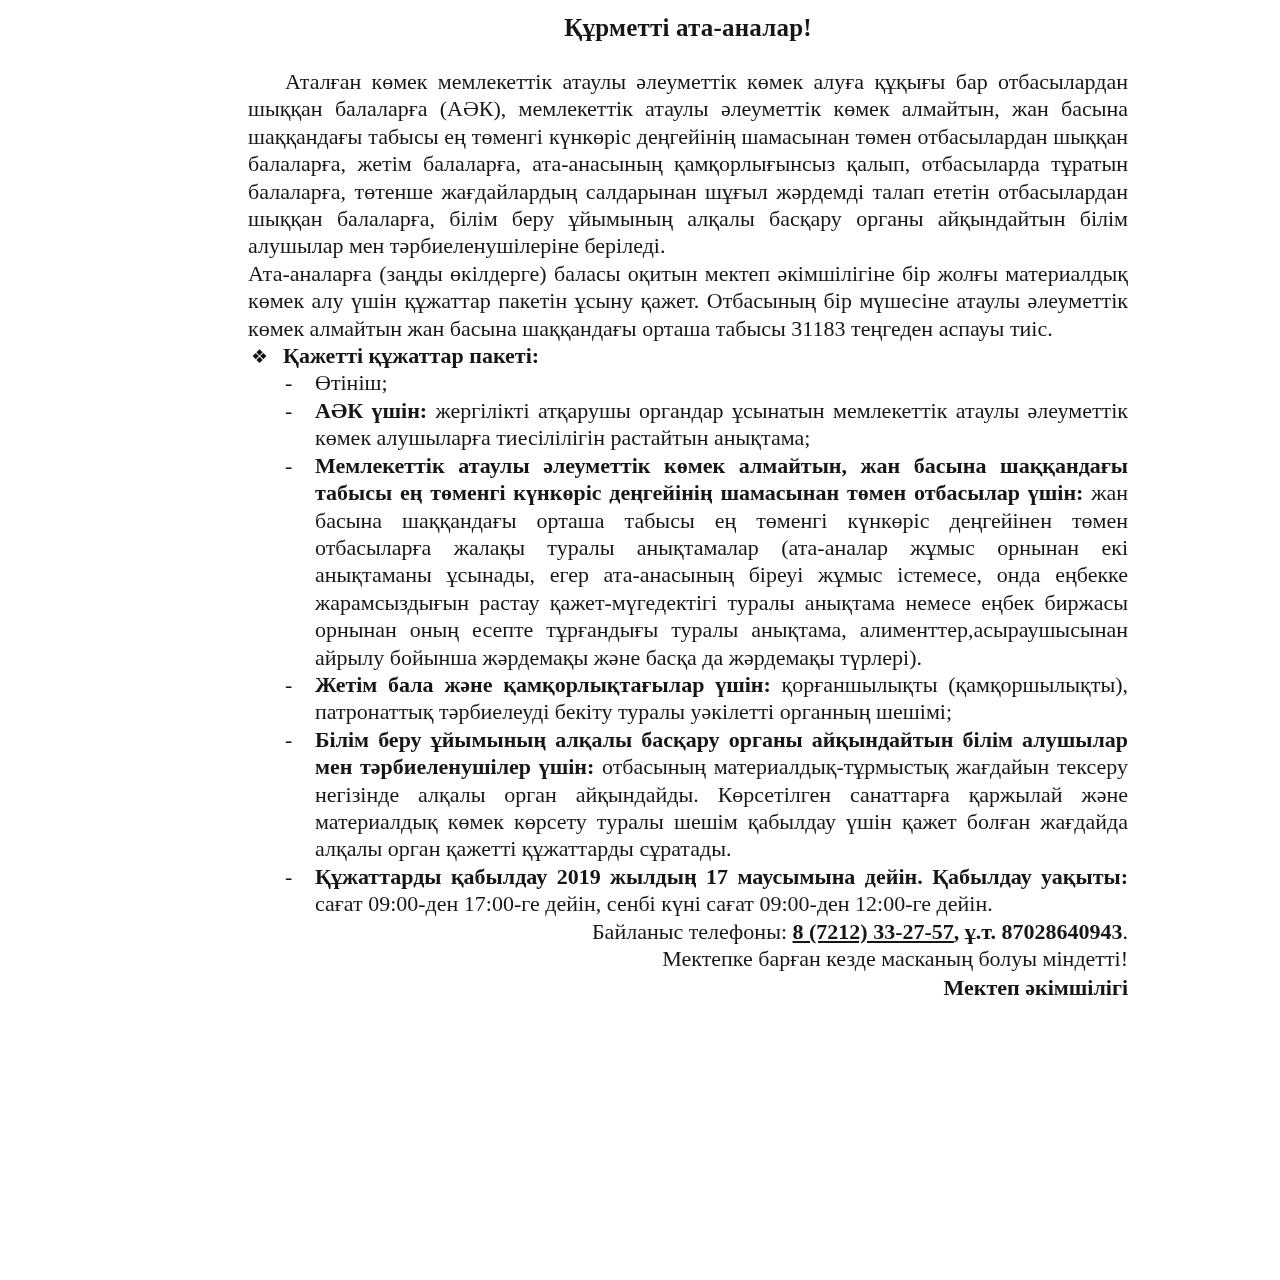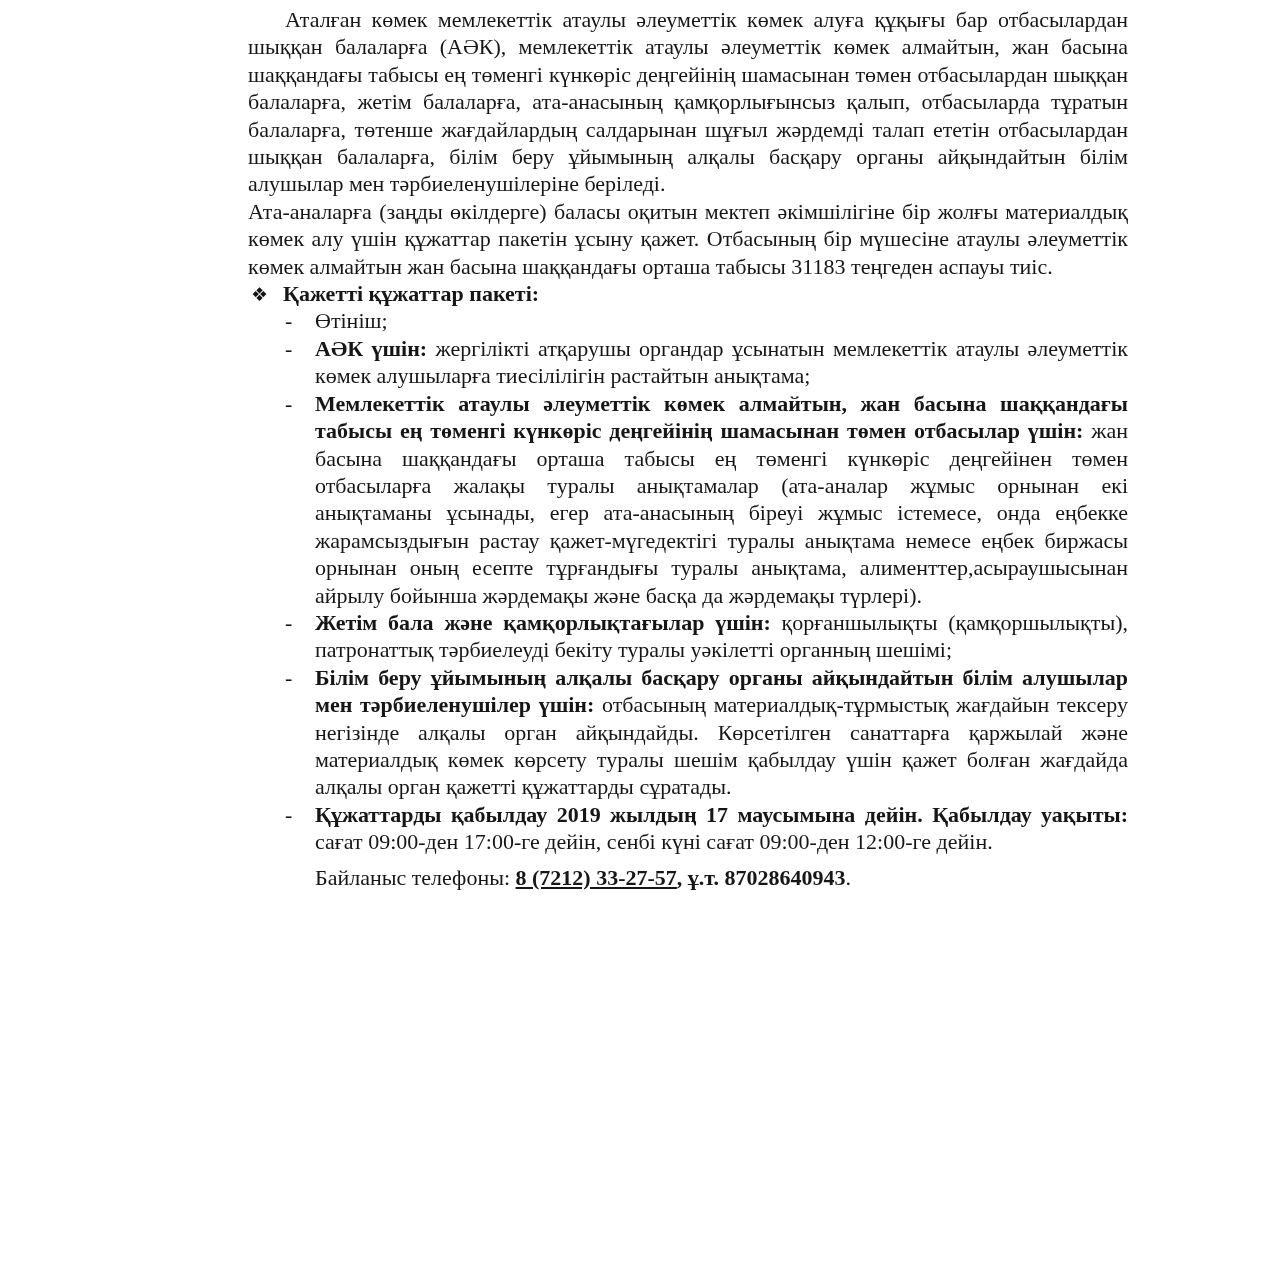--- a/index.html
+++ b/index.html
@@ -47,41 +47,43 @@
     font-family: "DejaVu Sans", sans-serif;
     font-size: 19px;
   }
   .list-item { padding-left: 67px; }
   .list-item .marker {
     position: absolute;
     left: 37px;
   }
   .plain-indented {
     padding-left: 67px;
-    text-align: left;
-    margin-top: 8px;
+    text-align: right;
   }
   .signature {
     text-align: right;
     font-weight: bold;
     margin-top: 2px;
   }
   .b { font-weight: bold; }
   .i { }
   .u { text-decoration: underline; }
 </style>
 </head>
 <body>
 
 <div class="page">
+  <h1 class="title">Құрметті ата-аналар!</h1>
   <div id="doc-body">
       <div class="block paragraph indent"><span>Аталған көмек мемлекеттік атаулы әлеуметтік көмек алуға құқығы бар отбасылардан шыққан балаларға (АӘК), мемлекеттік атаулы әлеуметтік көмек алмайтын, жан басына шаққандағы табысы ең төменгі күнкөріс деңгейінің шамасынан төмен отбасылардан шыққан балаларға, жетім балаларға, ата-анасының қамқорлығынсыз қалып, отбасыларда тұратын балаларға, төтенше жағдайлардың салдарынан шұғыл жәрдемді талап ететін отбасылардан шыққан балаларға, білім беру ұйымының алқалы басқару органы айқындайтын білім алушылар мен тәрбиеленушілеріне беріледі.</span></div>
       <div class="block paragraph"><span>Ата-аналарға (</span><span class="i">заңды өкілдерге</span><span>) баласы оқитын мектеп әкімшілігіне бір жолғы материалдық көмек алу үшін құжаттар пакетін ұсыну қажет. Отбасының бір мүшесіне атаулы әлеуметтік көмек алмайтын жан басына шаққандағы орташа табысы 31183 теңгеден аспауы тиіс.</span></div>
       <div class="block section-header"><span class="marker">❖</span><span class="b">Қажетті құжаттар пакеті:</span></div>
       <div class="block list-item"><span class="marker">-</span><span>Өтініш;</span></div>
       <div class="block list-item"><span class="marker">-</span><span class="b">АӘК үшін:</span><span> жергілікті атқарушы органдар ұсынатын мемлекеттік атаулы әлеуметтік көмек алушыларға тиесілілігін растайтын анықтама;</span></div>
       <div class="block list-item"><span class="marker">-</span><span class="b">Мемлекеттік атаулы әлеуметтік көмек алмайтын, жан басына шаққандағы табысы ең төменгі күнкөріс деңгейінің шамасынан төмен отбасылар үшін:</span><span> жан басына шаққандағы орташа табысы ең төменгі күнкөріс деңгейінен төмен отбасыларға жалақы туралы анықтамалар (</span><span class="i">ата-аналар жұмыс орнынан екі анықтаманы ұсынады, егер ата-анасының біреуі жұмыс істемесе, онда еңбекке жарамсыздығын растау қажет-мүгедектігі туралы анықтама немесе еңбек биржасы орнынан оның есепте тұрғандығы туралы анықтама, алименттер,асыраушысынан айрылу бойынша жәрдемақы және басқа да жәрдемақы түрлері</span><span>).</span></div>
       <div class="block list-item"><span class="marker">-</span><span class="b">Жетім бала және қамқорлықтағылар үшін:</span><span> қорғаншылықты (қамқоршылықты), патронаттық тәрбиелеуді бекіту туралы уәкілетті органның шешімі;</span></div>
       <div class="block list-item"><span class="marker">-</span><span class="b">Білім беру ұйымының алқалы басқару органы айқындайтын білім алушылар мен тәрбиеленушілер үшін:</span><span> отбасының материалдық-тұрмыстық жағдайын тексеру негізінде алқалы орган айқындайды. Көрсетілген санаттарға қаржылай және </span><span class="i">материалдық көмек көрсету туралы шешім қабылдау үшін</span><span> қажет болған жағдайда алқалы орган қажетті құжаттарды сұратады.</span></div>
       <div class="block list-item"><span class="marker">-</span><span class="b">Құжаттарды қабылдау 2019 жылдың 17 маусымына дейін. Қабылдау уақыты:</span><span> сағат 09:00-ден 17:00-ге дейін, сенбі күні сағат 09:00-ден 12:00-ге дейін.</span></div>
       <div class="block plain-indented"><span>Байланыс телефоны: </span><span class="b u">8 (7212) 33-27-57</span><span class="b">, ұ.т. 87028640943</span><span>.</span></div>
+      <div class="block plain-indented"><span>Мектепке барған кезде масканың болуы міндетті!</span></div>
+      <div class="block signature"><span class="b">Мектеп әкімшілігі</span></div>
     </div>
 </div>
 
 </body></html>

